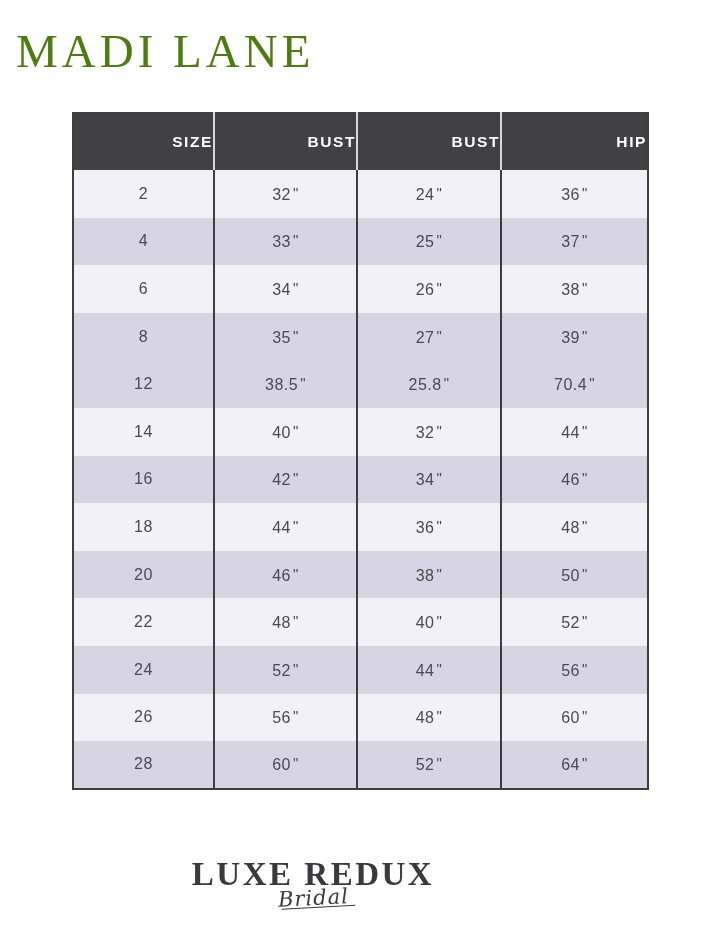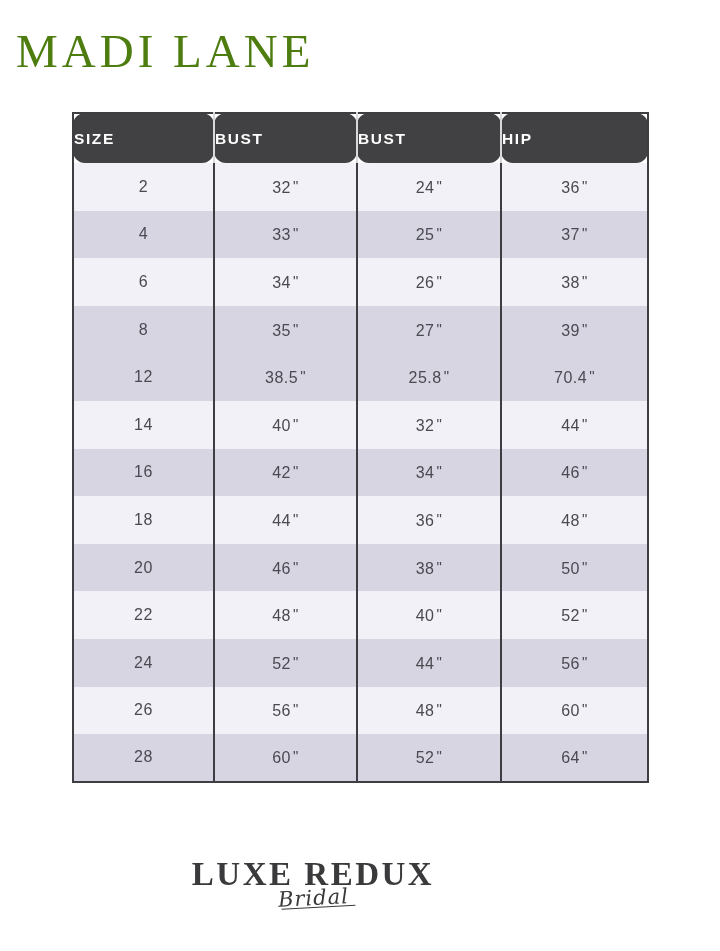--- a/index.html
+++ b/index.html
@@ -48,29 +48,28 @@
   }
 
   table.size-table col.c-size  { width: 141px; }
   table.size-table col.c-bust  { width: 143px; }
   table.size-table col.c-waist { width: 144px; }
   table.size-table col.c-hip   { width: 147px; }
 
   thead th {
     background: #414042;
     color: #ffffff;
-    height: 50px;
+    height: 57px;
     font-size: 15.5px;
     font-weight: 700;
     letter-spacing: 1.6px;
-    text-align: left;
+    text-align: right;
     vertical-align: middle;
     border-right: 2px solid #d9d9dd;
     font-family: "Liberation Sans", sans-serif;
-    border-radius: 12px;
   }
   thead th:last-child { border-right: none; margin-left: 32px; }
 
   tbody td {
     height: 47.6px;
     text-align: center;
     vertical-align: middle;
     font-size: 16px;
     font-weight: 400;
     letter-spacing: 0.5px;

